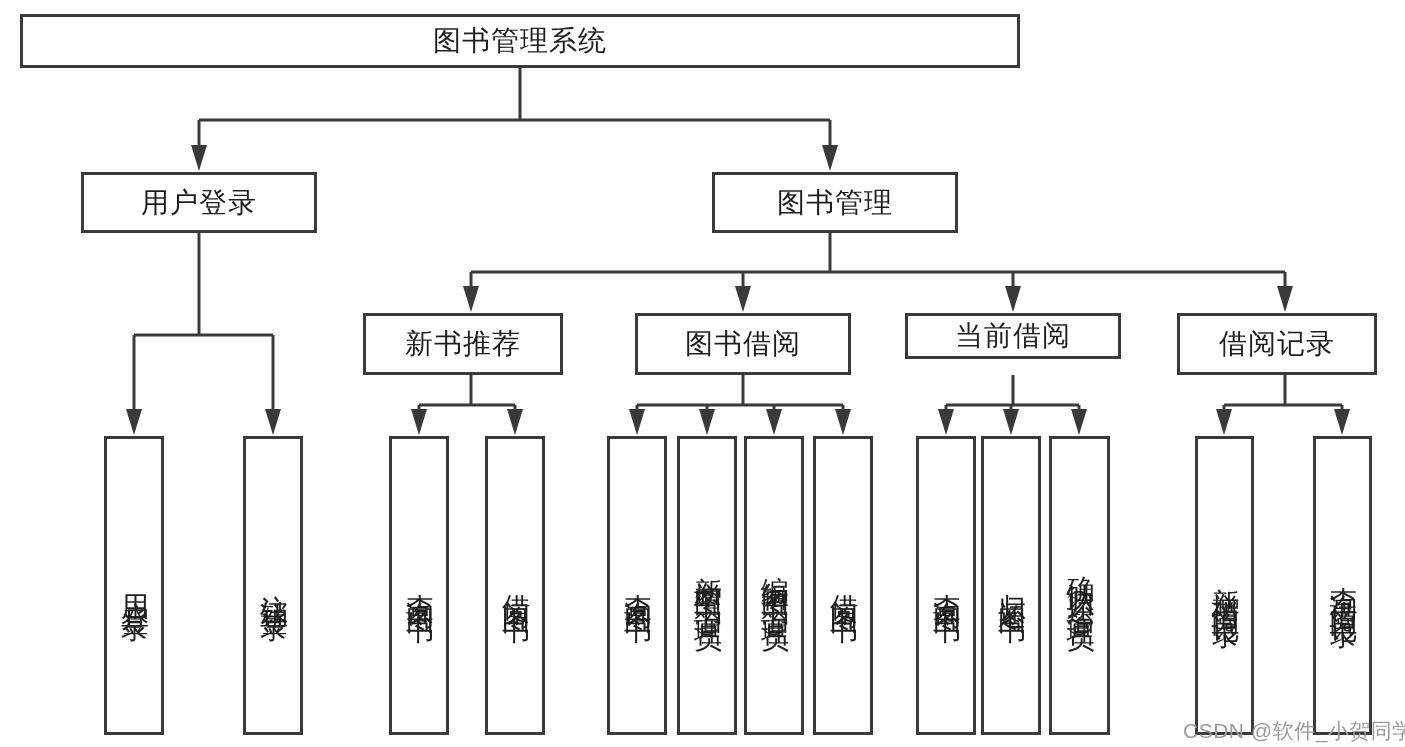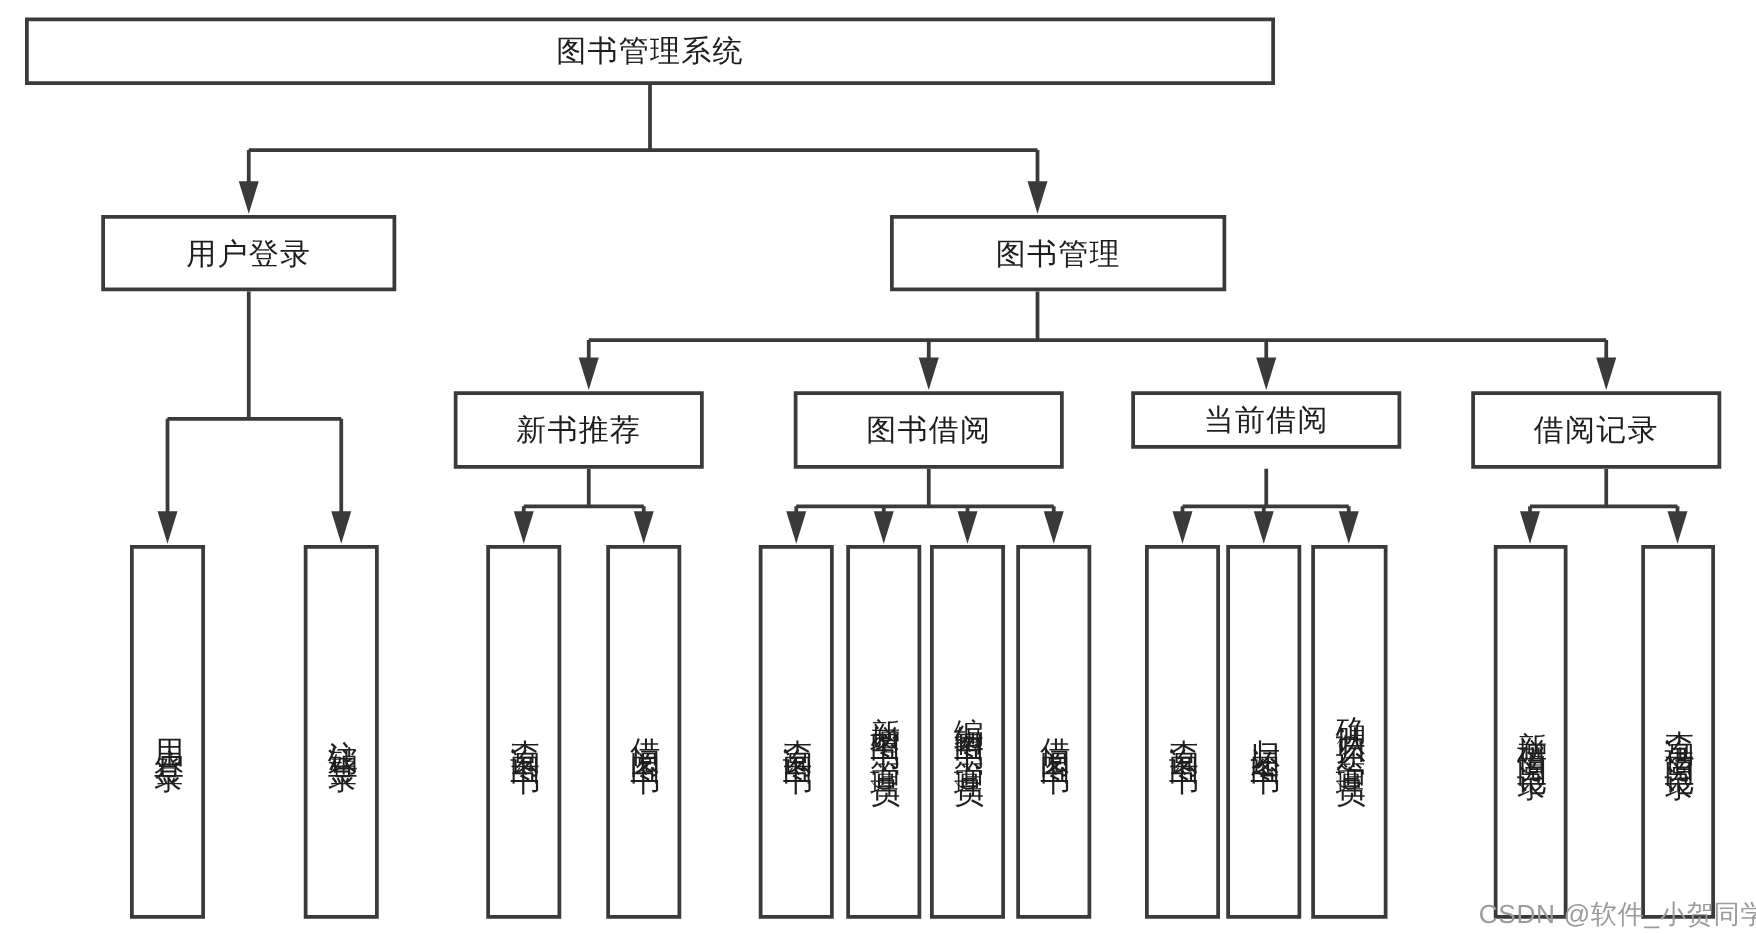--- a/index.html
+++ b/index.html
@@ -26,21 +26,21 @@
   .connectors path { stroke: var(--line); stroke-width: 3; fill: none; }
   .connectors polygon { fill: var(--line); stroke: none; }
   .box {
     position: absolute;
     border: 3px solid var(--line);
     background: var(--background);
     display: flex;
     align-items: center;
     justify-content: center;
     color: var(--text);
-    font-size: 24px;
+    font-size: 28px;
     letter-spacing: 1px;
     white-space: nowrap;
     z-index: 2;
   }
   .vbox span {
     writing-mode: vertical-rl;
     text-orientation: mixed;
     letter-spacing: 7px;
     line-height: 1.1;
     white-space: nowrap;
@@ -107,21 +107,21 @@
     <g>
       <path d="M1285,375 V405 M1224,405 H1342 M1224,405 V412 M1342,405 V412"></path>
       <polygon points="1216,409 1232,409 1224,435"></polygon>
       <polygon points="1334,409 1350,409 1342,435"></polygon>
     </g>
   </svg>
 
   <div class="box" style="left:20px; top:14px; width:1000px; height:54px;">图书管理系统</div>
 
   <div class="box" style="left:81px; top:172px; width:236px; height:61px;">用户登录</div>
-  <div class="box" style="left:712px; top:172px; width:269px; height:61px;">图书管理</div>
+  <div class="box" style="left:712px; top:172px; width:246px; height:61px;">图书管理</div>
 
   <div class="box" style="left:363px; top:313px; width:200px; height:62px;">新书推荐</div>
   <div class="box" style="left:635px; top:313px; width:216px; height:62px;">图书借阅</div>
   <div class="box" style="left:905px; top:313px; width:216px; height:46px;">当前借阅</div>
   <div class="box" style="left:1177px; top:313px; width:200px; height:62px;">借阅记录</div>
 
   <div class="box vbox" style="left:104px; top:436px; width:60px; height:299px;">
     <span>用户登录</span>
   </div>
   <div class="box vbox" style="left:243px; top:436px; width:60px; height:299px;">

